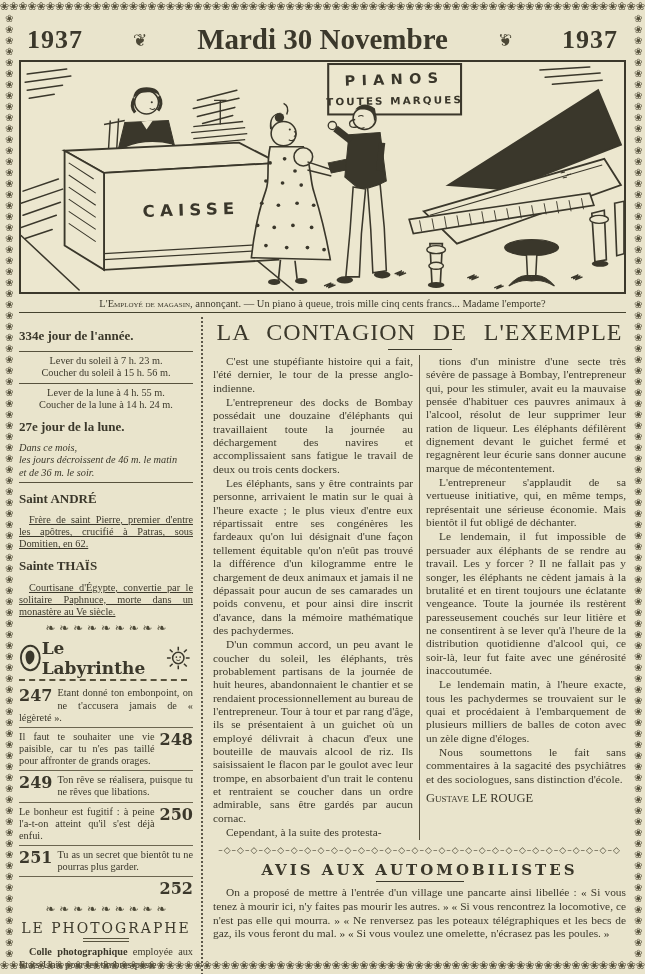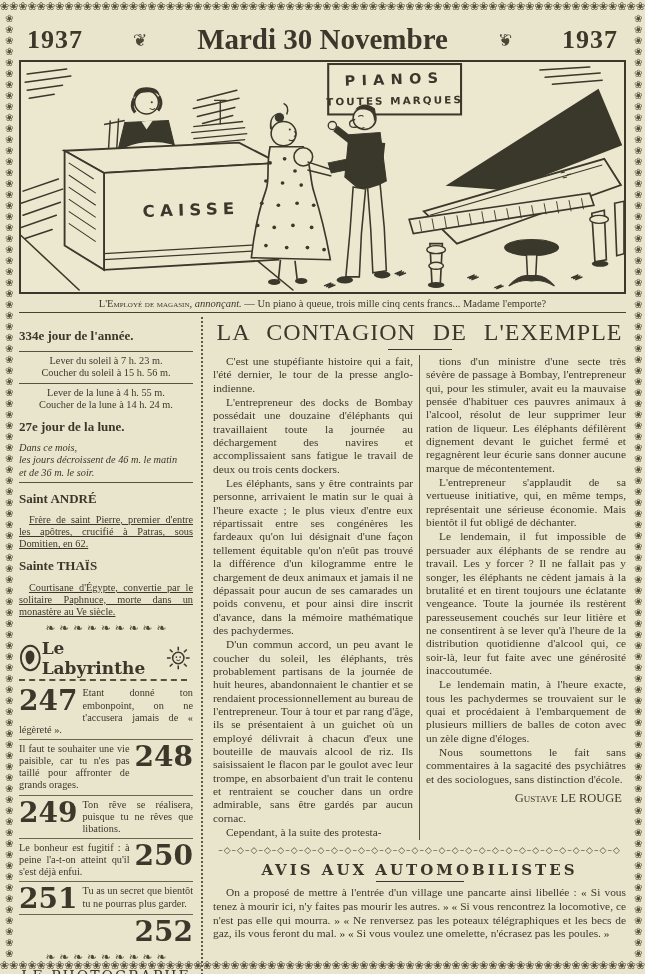--- a/index.html
+++ b/index.html
@@ -23,21 +23,21 @@
   .hdr-year  { font-size:26px; font-weight:bold; letter-spacing:1px; }
   .hdr-title { font-size:29px; font-weight:bold; }
   .hdr-orn   { font-size:17px; color:#4c4836; font-family:"DejaVu Sans", sans-serif; }
   .mirror { display:inline-block; transform:scaleX(-1); }
 
   
   .cartoon-box { border:2px solid #3b382b; height:230px; background:#ece7cf; }
   .cartoon-box svg { display:block; width:100%; height:100%; }
   .caption { text-align:center; font-size:10.5px; margin:4px 0 3px; }
   .caption .spk { font-variant:small-caps; }
-  .caption .role { font-style:italic; }
+  .caption .role { }
   .rule-full { border-top:1.5px solid #45422e; }
 
   
   .cols { display:flex; margin-top:4px; }
   .sidebar { width:174px; flex:none; border-right:2px dotted #5d584a;
              padding:3px 8px 0 0; font-size:10.3px; line-height:1.18; }
   .main { flex:1; padding-left:10px; min-width:0; }
 
   
   .s-rule { border-top:1px solid #57523d; margin:3px 0; }
@@ -46,21 +46,21 @@
   .s-italic { font-style:italic; text-align:left; }
   .saint-text { text-align:justify; text-indent:10px; margin:1px 0 3px;text-decoration:underline; }
   .fleuron-row { text-align:center; color:#4c4836; font-size:12px; margin:3px 0;
                  font-family:"DejaVu Sans", sans-serif; white-space:nowrap; overflow:hidden; }
 
   .lab-head { display:flex; align-items:center; justify-content:space-between; margin:2px 2px 1px 0; }
   .lab-title { font-weight:bold; font-size:17px; font-family:"DejaVu Serif", serif; }
   .squiggle { border-bottom:2px dashed #57523d; margin:0 6px 3px 0; }
   .lab-entry { overflow:hidden; padding:3px 0 3px; border-bottom:1px solid #6b6550; text-align:justify; }
   .lab-entry.last { border-bottom:none; }
-  .lab-num { font-family:"DejaVu Serif", serif; font-weight:bold; font-size:28px; line-height:0.85; }
+  .lab-num { font-family:"DejaVu Serif", serif; font-weight:bold; font-size:16px; line-height:0.85; }
   .num-l { float:left;  margin:2px 5px 0 0; }
   .num-r { float:right; margin:2px 0 0 5px; }
 
   .photo-title { text-align:center; font-size:14px; letter-spacing:2px; margin:4px 0 2px;
                  font-family:"DejaVu Serif", serif; }
   .photo-underline { width:46px; margin:0 auto 4px; border-top:1px solid #57523d;
                      border-bottom:1px solid #57523d; height:2px; }
   .photo-intro { text-align:justify; text-indent:10px; }
   .recipe { margin:2px 0 2px 12px; }
   .recipe-row { display:flex; align-items:baseline; }
@@ -69,21 +69,21 @@
   .recipe-row .unit { width:40px; padding-left:8px; }
 
   
   .art-title { text-align:center; font-weight:normal; font-size:24px; letter-spacing:1px;
                word-spacing:10px; margin:2px 0 0; }
   .art-title-rule { width:64px; border-top:1.5px solid #3b382b; margin:3px auto 5px; }
   .art-cols { display:flex; }
   .art-col { flex:1; min-width:0; font-size:11.4px; line-height:1.17; text-align:justify; }
   .art-col p { margin:0 0 1px; text-indent:13px; }
   .art-div { width:1px; background:#57523d; margin:0 6px; flex:none; }
-  .signature { text-align:right; font-size:12.5px; margin-top:5px; padding-right:4px; }
+  .signature { font-size:12.5px; margin-top:5px; padding-right:4px; }
   .signature .sc { font-variant:small-caps; }
 
   .chain { text-align:center; color:#4c4836; font-size:9px; letter-spacing:1px; margin:5px 0 3px;
            white-space:nowrap; overflow:hidden; height:13px; font-family:"DejaVu Sans", sans-serif; }
 
   .avis-title { text-align:center; font-weight:bold; font-size:15px; letter-spacing:3px;
                 font-family:"DejaVu Serif", serif; margin:1px 0 0; }
   .avis-title-rule { width:88px; border-top:1.5px solid #3b382b; margin:2px auto 4px; }
   .avis-body { font-size:11.4px; line-height:1.2; text-align:justify; text-indent:13px; margin:0; }
 </style>

